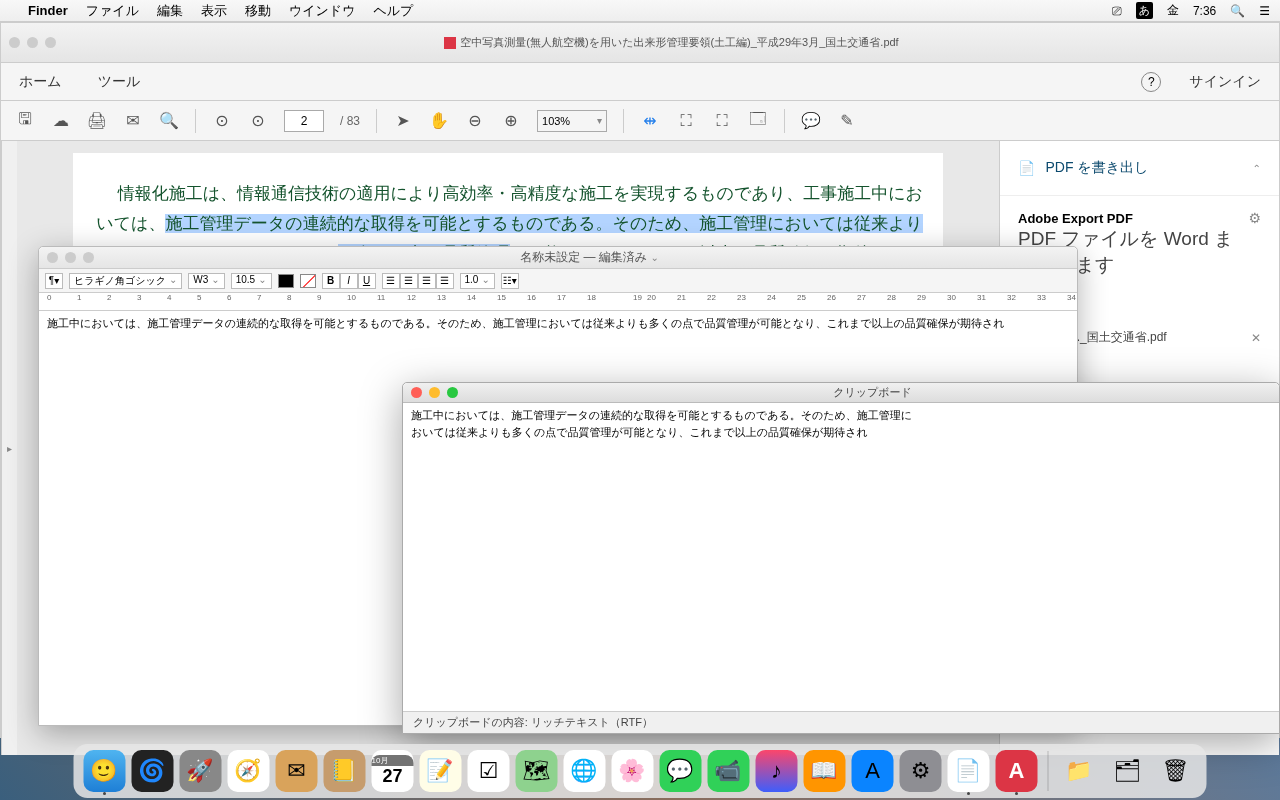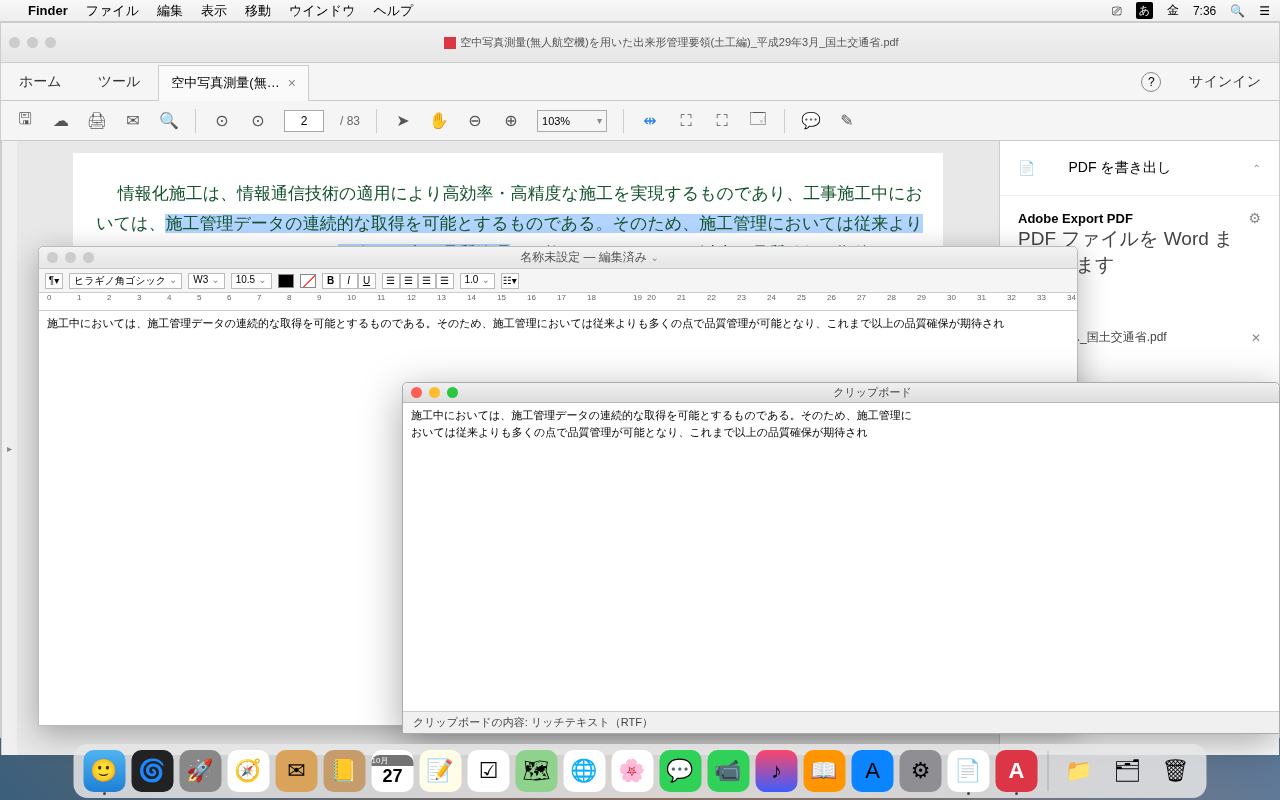--- a/index.html
+++ b/index.html
@@ -39,21 +39,21 @@
 .zoom-sel { width: 70px; height: 22px; border: 1px solid #aaa; font-size: 11px; padding: 0 4px; display: flex; align-items: center; justify-content: space-between; }
 .tb-ic.blue { color: #2680eb; }
 
 .adobe-body { display: flex; height: calc(100% - 100px); }
 .adobe-content { flex: 1; background: #e8e8e8; padding: 12px; position: relative; overflow: hidden; }
 .adobe-page { background: #fff; margin: 0 auto; width: 870px; padding: 26px 20px; font-size: 17px; line-height: 1.75; color: #14532d; font-family: "Hiragino Mincho ProN", serif; text-align: right; }
 .adobe-page .hl { background: #b3d4ff; }
 .adobe-side { width: 16px; background: #f0f0f0; border-left: 1px solid #ccc; display: flex; align-items: center; justify-content: center; font-size: 10px; color: #888; }
 .adobe-right { width: 280px; background: #fff; border-left: 1px solid #ccc; padding: 0; font-size: 14px; }
 .adobe-right .export-row { padding: 18px; display: flex; align-items: center; gap: 10px; border-bottom: 1px solid #eee; justify-content: space-between; }
-.adobe-right .export-row .lbl { flex:1; color: #000000; margin-left: 23px; }
+.adobe-right .export-row .lbl { flex:1; color: #0c4a6e; }
 .adobe-right .box { padding: 14px 18px; }
 .adobe-right .box h4 { font-size: 13px; font-weight: 600; }
 .adobe-right .box p { font-size: 19px; color: #444; margin-top: 0; }
 .adobe-right .sel-row { color: #2680eb; font-size: 12px; padding: 6px 18px; }
 .adobe-right .file-row { padding: 8px 18px; font-size: 12px; color: #444; display: flex; align-items: center; justify-content: space-between; }
 
 
 .textedit { position: absolute; top: 246px; left: 38px; width: 1040px; height: 480px; background: #fff; box-shadow: 0 8px 30px rgba(0,0,0,0.3); border: 1px solid #bbb; border-radius: 5px 5px 0 0; }
 .textedit-title { height: 22px; background: linear-gradient(#f3f3f3,#e5e5e5); display: flex; align-items: center; font-size: 12px; color: #555; border-bottom: 1px solid #ccc; border-radius: 5px 5px 0 0; }
 .textedit-title .ttl { flex:1; text-align: center; }
@@ -121,24 +121,20 @@
       <div class="tl gray"></div>
     </div>
     <div class="ttl">
         <span class="pdf-icon"></span>
         <span>空中写真測量(無人航空機)を用いた出来形管理要領(土工編)_平成29年3月_国土交通省.pdf</span>
       </div>
   </div>
   <div class="adobe-tabs">
     <span class="tbtn">ホーム</span>
     <span class="tbtn">ツール</span>
-    <div class="doc-tab">
-      <span>空中写真測量(無…</span>
-      <span class="x">×</span>
-    </div>
     <div class="spacer"></div>
     <div class="help">?</div>
     <span class="signin">サインイン</span>
   </div>
   <div class="adobe-toolbar">
     <span class="tb-ic">🖫</span>
     <span class="tb-ic">☁</span>
     <span class="tb-ic">🖨</span>
     <span class="tb-ic">✉</span>
     <span class="tb-ic">🔍</span>

